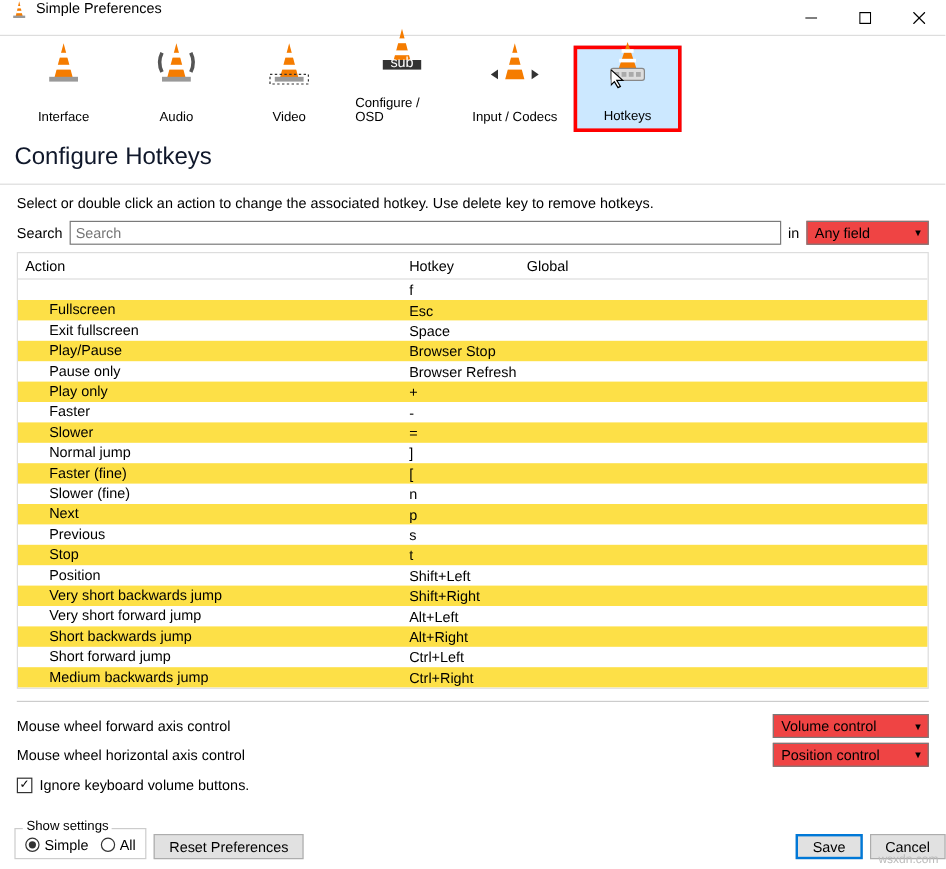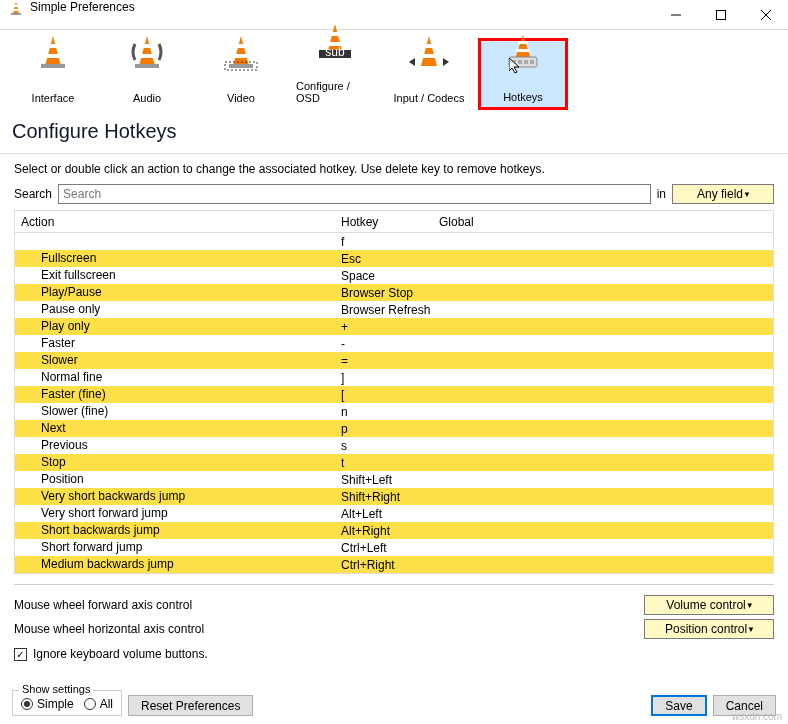--- a/index.html
+++ b/index.html
@@ -11,37 +11,37 @@
     .tabs { display: flex; padding: 8px 8px 4px 8px; gap: 4px; }
     .tab { display: flex; flex-direction: column; align-items: center; justify-content: flex-end; width: 90px; height: 72px; border: 2px solid transparent; padding: 4px; }
     .tab.selected { background: #cce8ff; border: 3px solid #ff0000; }
     .tab .ticon { width: 40px; height: 40px; display: flex; align-items: center; justify-content: center; }
     .tab .label { margin-top: 20px; font-size: 11px; color: #000; }
     .page-title { font-size: 20px; font-weight: 300; color: #0f172a; padding: 6px 12px 10px 12px; }
     .divider { height: 1px; background: #ddd; margin: 0 0 8px 0; }
     .info { padding: 0 14px 8px 14px; font-size: 12px; color: #000; }
     .searchrow { display: flex; align-items: center; padding: 0 14px 6px 14px; gap: 6px; }
     .searchrow input { flex: 1; height: 20px; border: 1px solid #7a7a7a; padding: 0 4px; font-size: 12px; }
-    .select { height: 20px; border: 1px solid #7a7a7a; background: #fef9c3; display: flex; align-items: center; justify-content: center; padding: 0 4px 0 6px; min-width: 102px; }
+    .select { height: 20px; border: 1px solid #7a7a7a; background: #ef4444; display: flex; align-items: center; justify-content: space-between; padding: 0 4px 0 6px; min-width: 102px; }
     .select .arrow { font-size: 8px; }
     .table-wrap { margin: 0 14px; border: 1px solid #ddd; height: 364px; overflow: hidden; }
     .thead { display: flex; height: 22px; align-items: center; border-bottom: 1px solid #ddd; }
     .thead .th { padding: 0 6px; font-size: 12px; color: #000; }
     .col-a { width: 320px; }
     .col-h { width: 98px; }
     .col-g { flex: 1; }
     .trow { display: flex; height: 17px; align-items: center; }
     .trow.odd { background: #fde047; justify-content: center; }
     .trow .td { padding: 0 6px; font-size: 12px; color: #000; white-space: nowrap; }
     .trow .td.col-a { padding-left: 26px; margin-top: 32px; }
     .divider2 { height: 1px; background: #ccc; margin: 10px 14px 8px 14px; }
     .ctrlrow { display: flex; align-items: center; justify-content: space-between; padding: 2px 14px; }
     .chkrow { display: flex; align-items: center; padding: 6px 14px; gap: 6px; }
     .chkrow .box { width: 13px; height: 13px; border: 1px solid #333; display: flex; align-items: center; justify-content: center; font-size: 10px; color: #000; }
-    .footer { position: absolute; bottom: 0; left: 0; right: 0; display: flex; align-items: flex-end; padding: 6px 12px 8px 12px; }
+    .footer { position: absolute; bottom: 0; left: 0; right: 0; display: flex; align-items: flex-end; padding: 6px 0 8px 12px; }
     .show-settings { border: 1px solid #ccc; padding: 6px 8px 4px 8px; position: relative; display: flex; align-items: center; gap: 10px; }
     .show-settings .legend { position: absolute; top: -8px; left: 6px; background: #fff; padding: 0 3px; font-size: 11px; }
     .radio { display: flex; align-items: center; gap: 4px; font-size: 12px; }
     .radio .r { width: 12px; height: 12px; border: 1px solid #333; border-radius: 50%; display: flex; align-items: center; justify-content: center; }
     .radio .r.fill::after { content: ''; width: 6px; height: 6px; border-radius: 50%; background: #333; }
     .btn { height: 21px; border: 1px solid #adadad; background: #e1e1e1; padding: 0 12px; font-size: 12px; display: flex; align-items: center; }
     .btn.primary { border: 2px solid #0078d7; }
     .spacer { flex: 1; }
     .watermark { position: absolute; bottom: 2px; right: 6px; font-size: 10px; color: #bbb; }
   </style>
@@ -207,21 +207,21 @@
         <div class="td col-a">Faster</div>
         <div class="td col-h">+</div>
         <div class="td col-g"></div>
       </div>
       <div class="trow">
         <div class="td col-a">Slower</div>
         <div class="td col-h">-</div>
         <div class="td col-g"></div>
       </div>
       <div class="trow odd">
-        <div class="td col-a">Normal fine</div>
+        <div class="td col-a">Normal jump</div>
         <div class="td col-h">=</div>
         <div class="td col-g"></div>
       </div>
       <div class="trow">
         <div class="td col-a">Faster (fine)</div>
         <div class="td col-h">]</div>
         <div class="td col-g"></div>
       </div>
       <div class="trow odd">
         <div class="td col-a">Slower (fine)</div>

